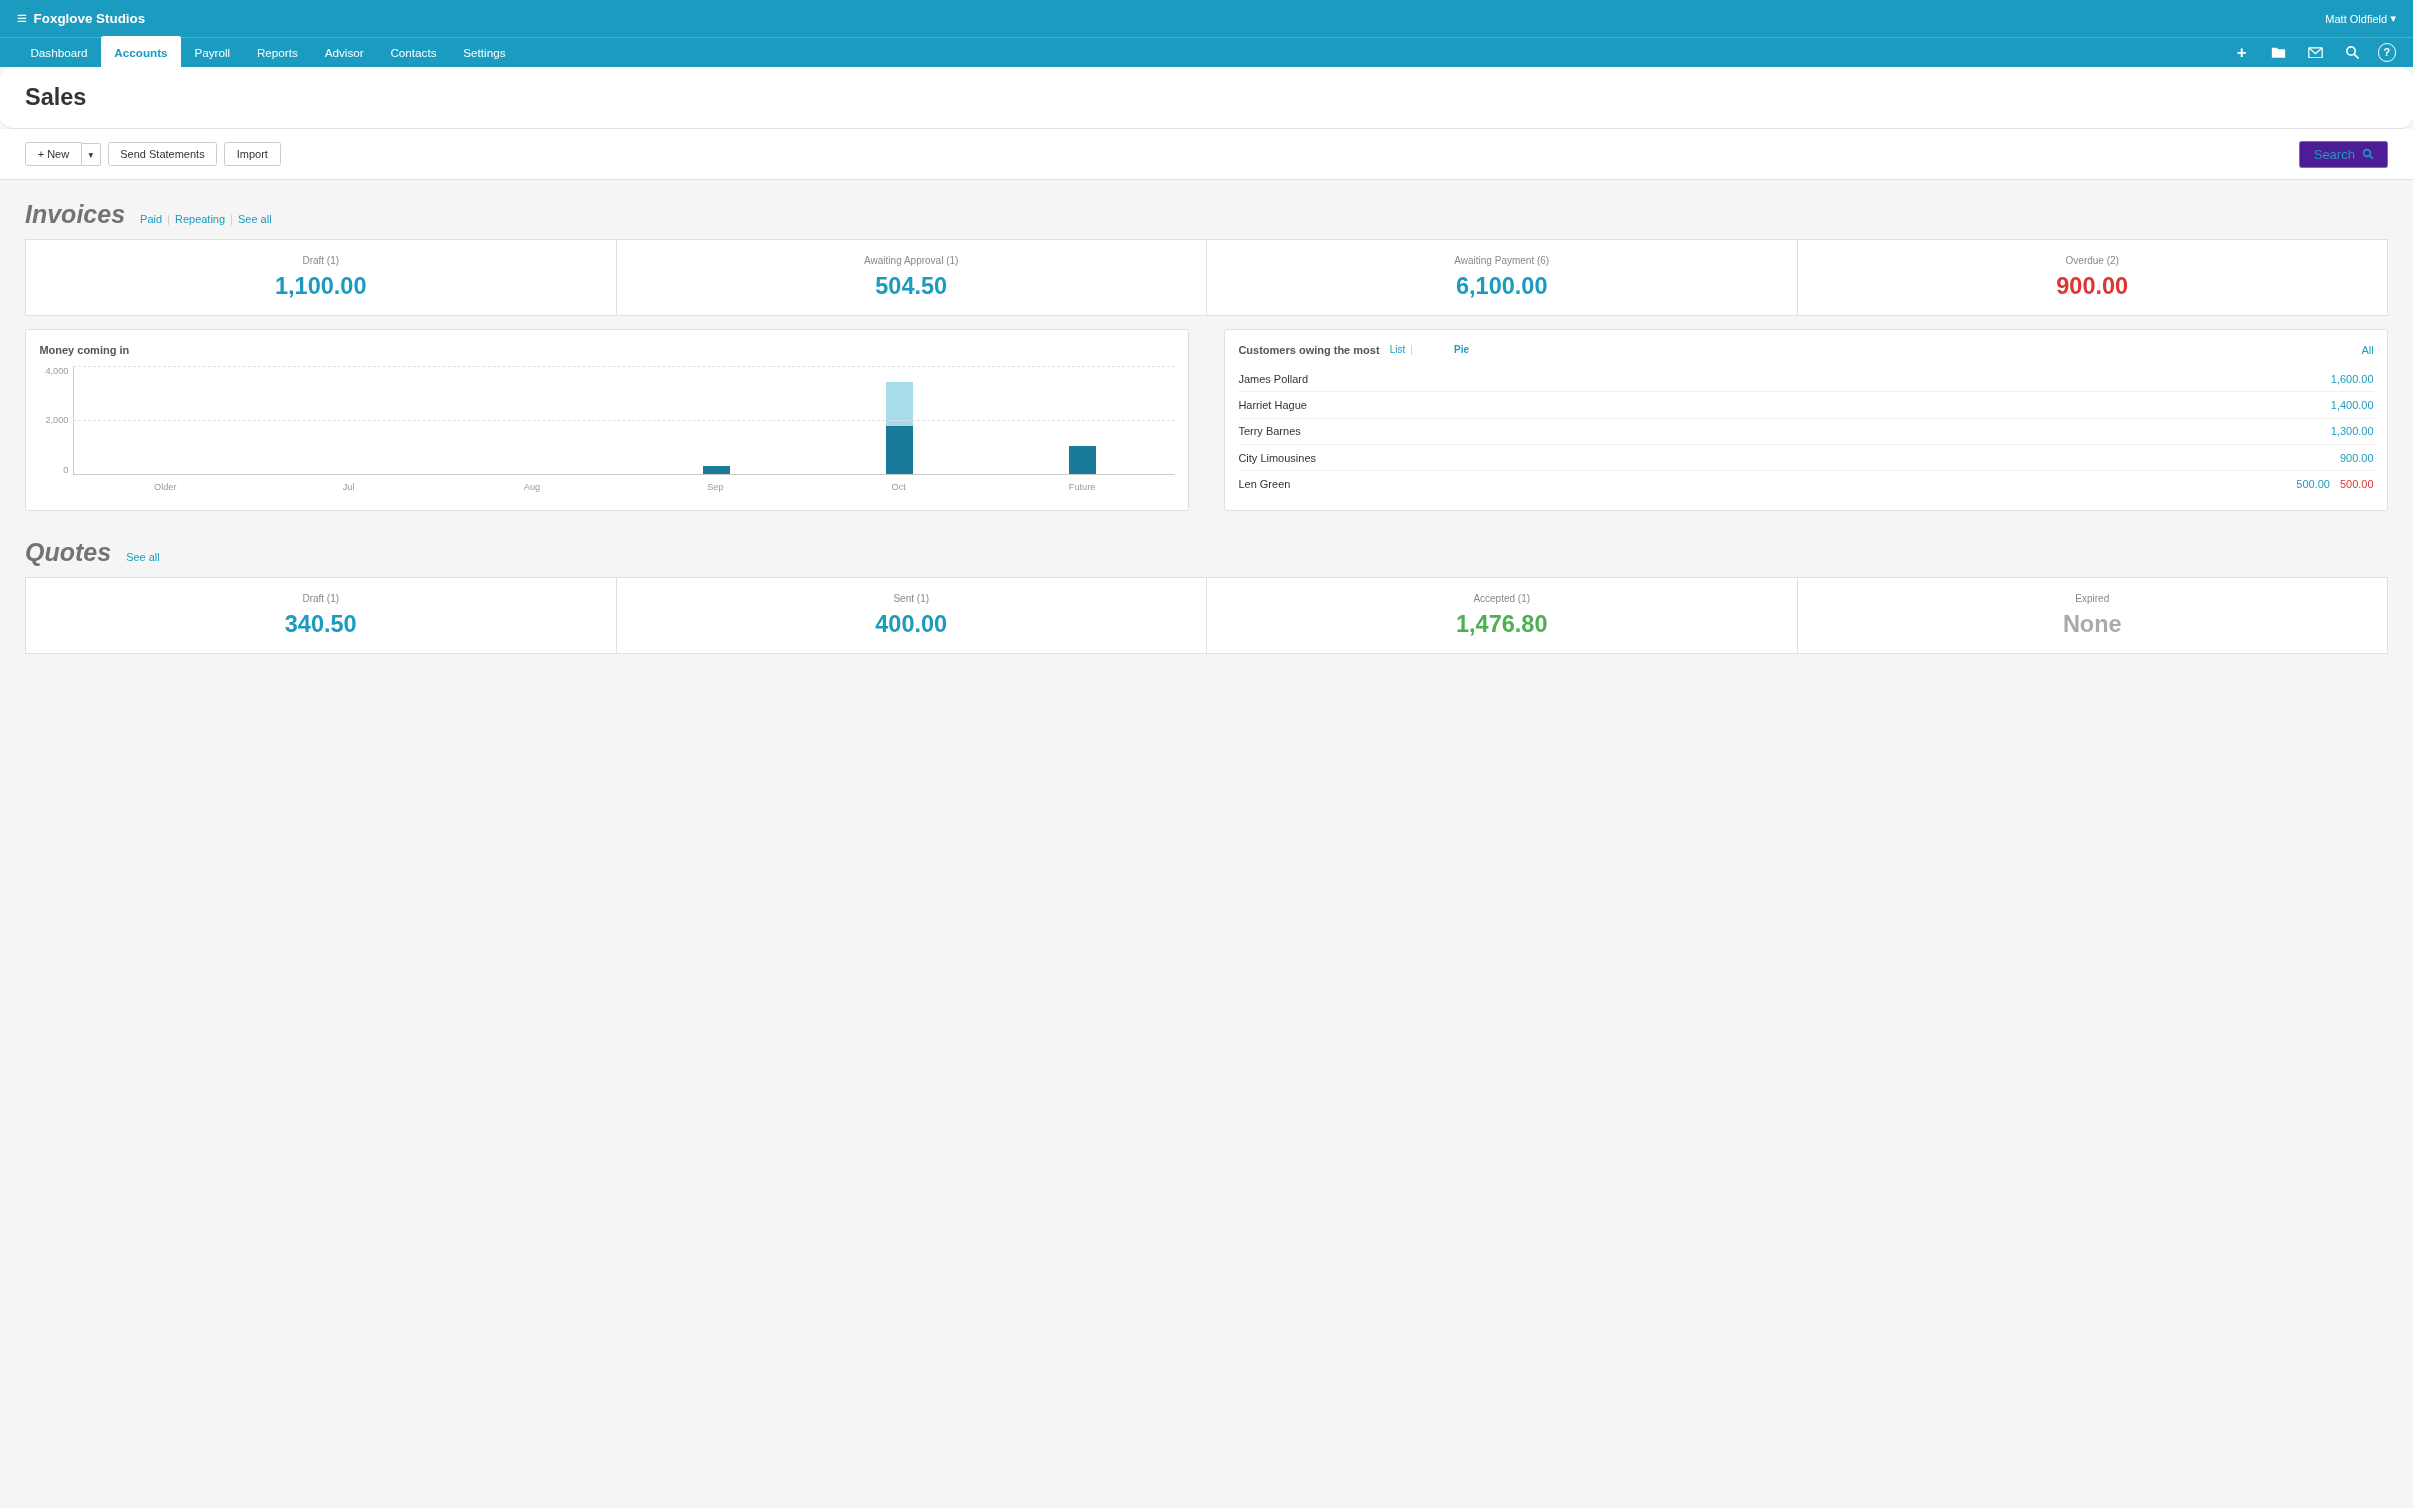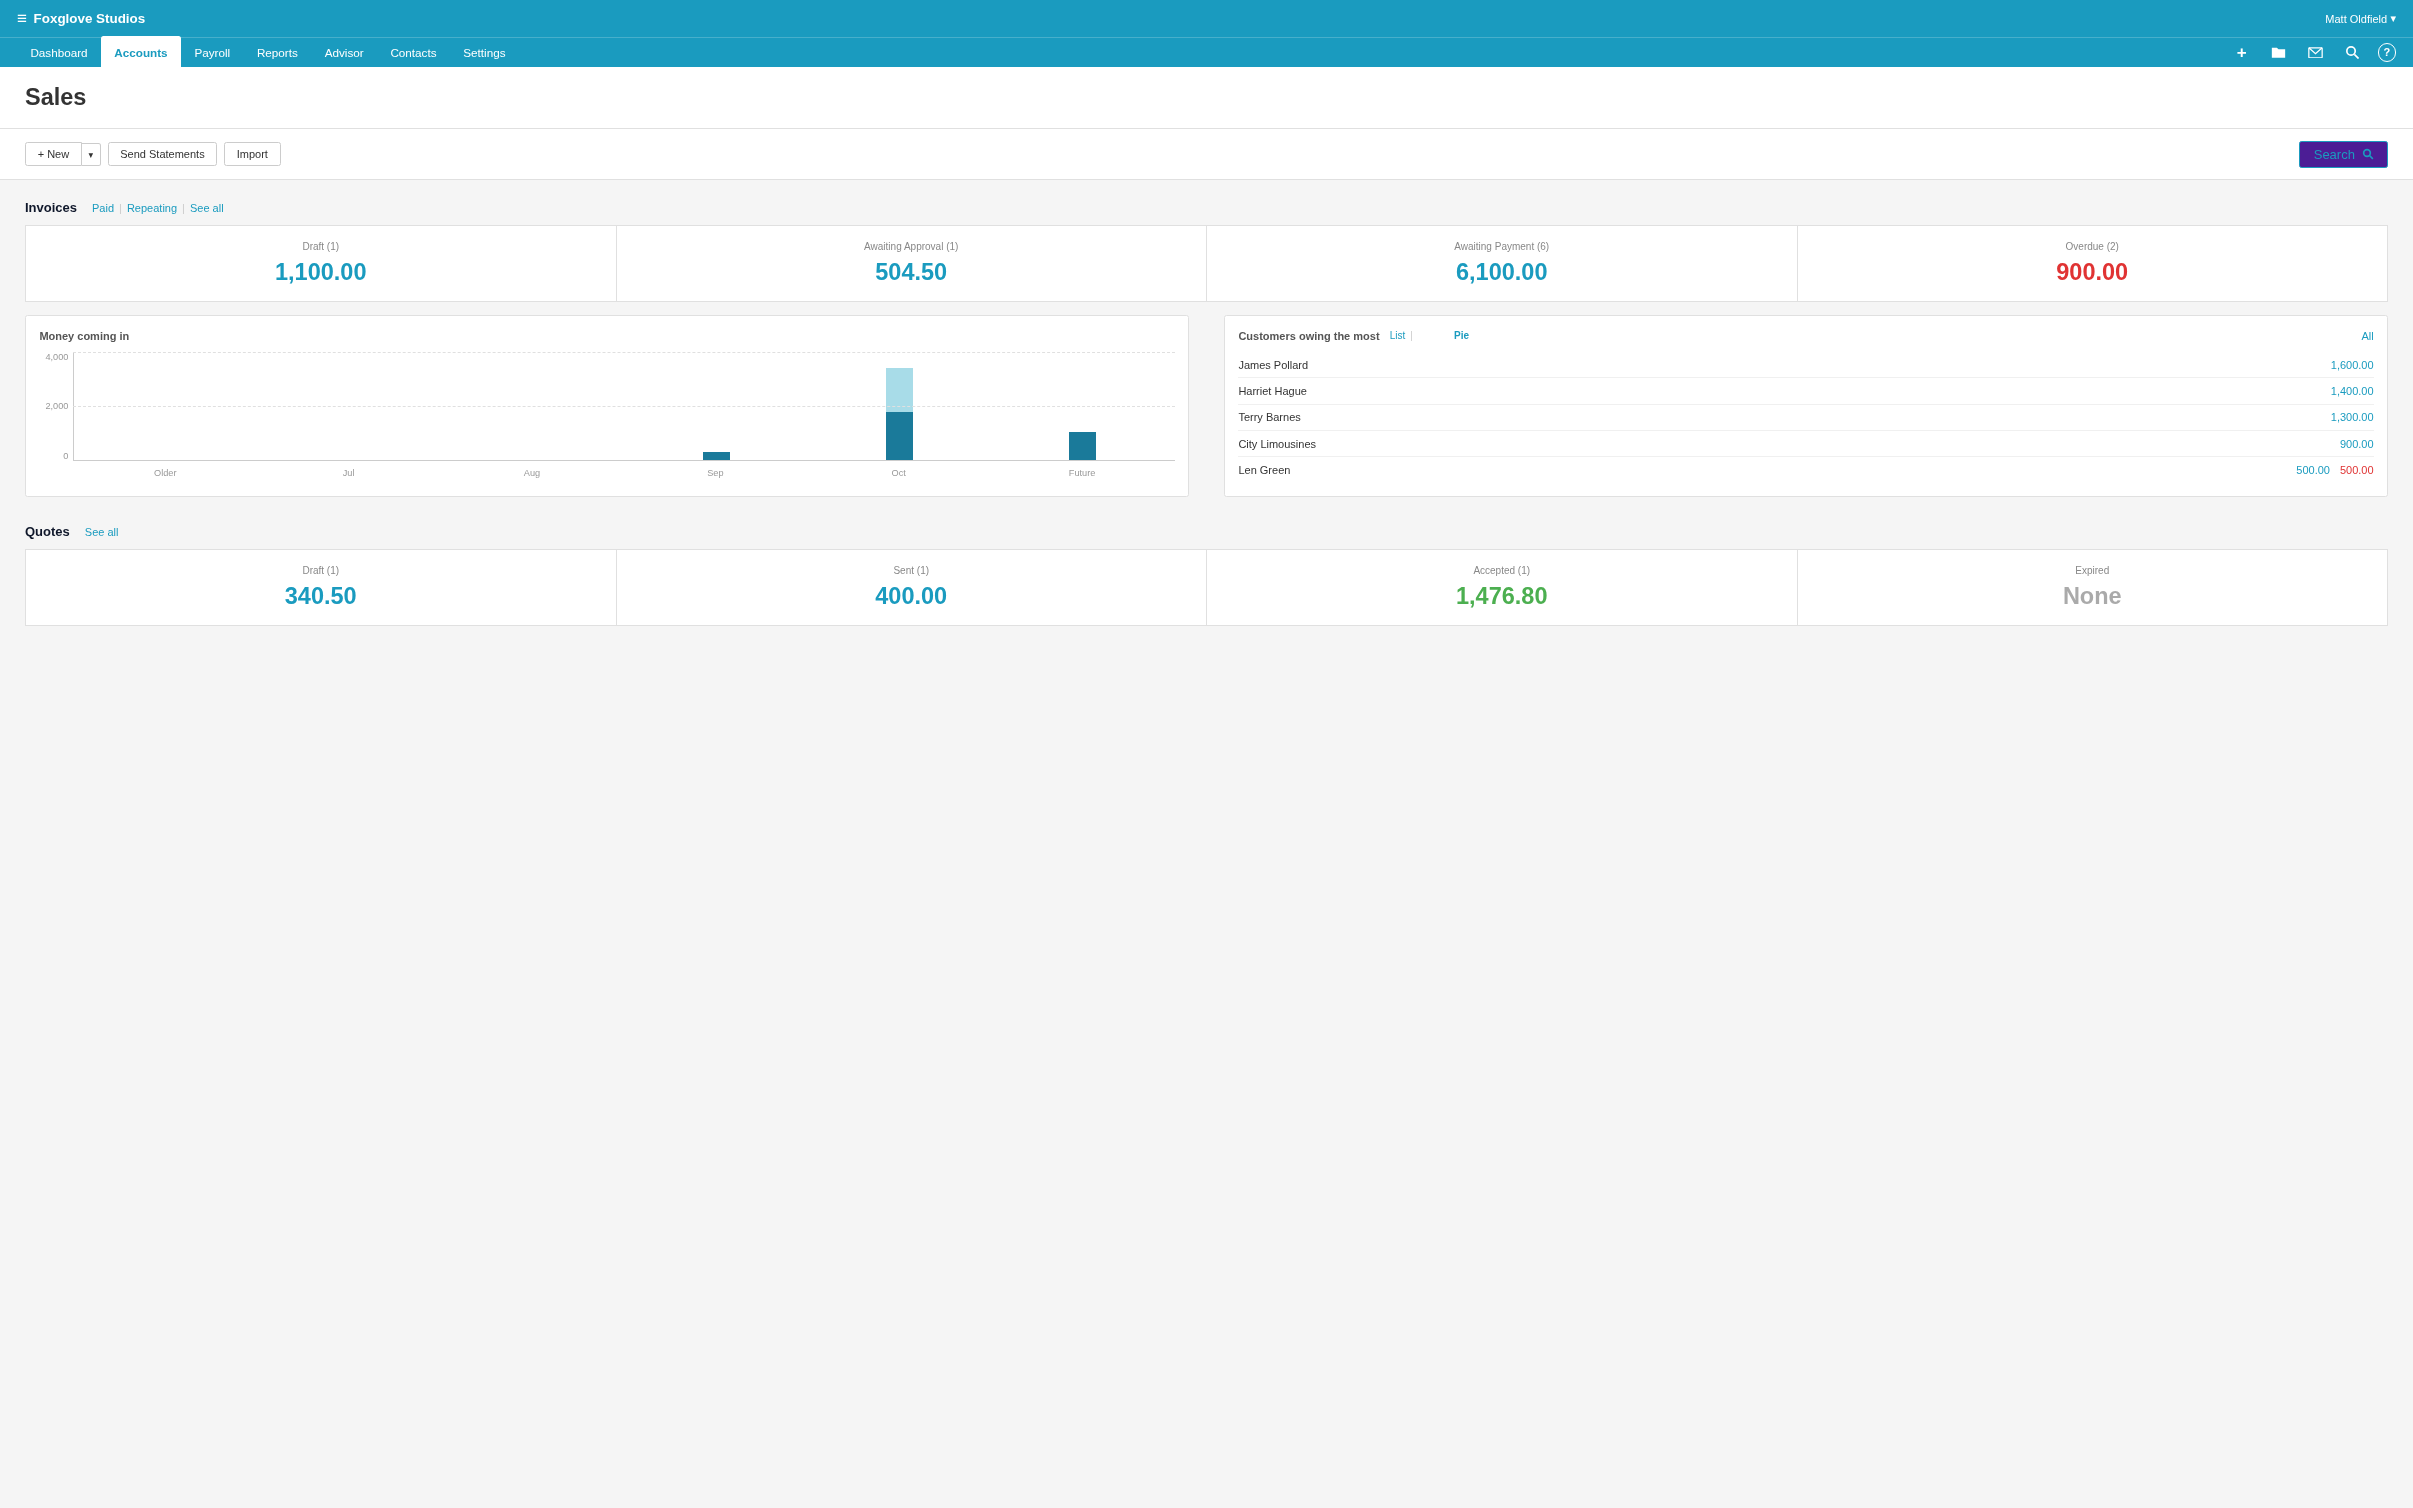--- a/index.html
+++ b/index.html
@@ -46,20 +46,21 @@
       border-radius: 2.5px 2.5px 0 0;
     }
     .nav-icons { margin-left: auto; display: flex; align-items: center; gap: 13.4px; }
     .nav-icon-btn { color: white; cursor: pointer; font-size: 15px; width: 23.5px; height: 23.5px; display: flex; align-items: center; justify-content: center; border-radius: 50%; }
 
     
     .page-header {
       background: white;
       padding: 17px 25px;
       border-bottom: 1.7px solid #e0e0e0;
+      border-radius: 13px;
     }
     .page-title { font-size: 23.5px; font-weight: bold; color: #333; }
 
     
     .toolbar {
       background: white;
       padding: 11.7px 25px;
       display: flex;
       align-items: center;
       gap: 6.7px;
@@ -106,21 +107,21 @@
       border-radius: 2.5px;
       display: flex; align-items: center; gap: 7px;
     }
 
     
     .main-content { padding: 20px 25px; background: #f5f5f5; min-height: calc(100vh - 117px); }
 
     
     .section { margin-bottom: 27px; }
     .section-header { display: flex; align-items: baseline; gap: 10px; margin-bottom: 10px; }
-    .section-title { font-size: 13px; font-weight: bold; color: #0f172a; }
+    .section-title { font-size: 25px; font-weight: bold; color: #737373; font-style: italic; }
     .section-links { display: flex; align-items: center; gap: 0; font-size: 11px; }
     .section-link { color: #1a9bbf; cursor: pointer; text-decoration: none; padding: 0 5px; }
     .section-divider { color: #ccc; }
 
     
     .stats-row {
       display: flex;
       background: white;
       border: 0.8px solid #e0e0e0;
       border-radius: 0;

